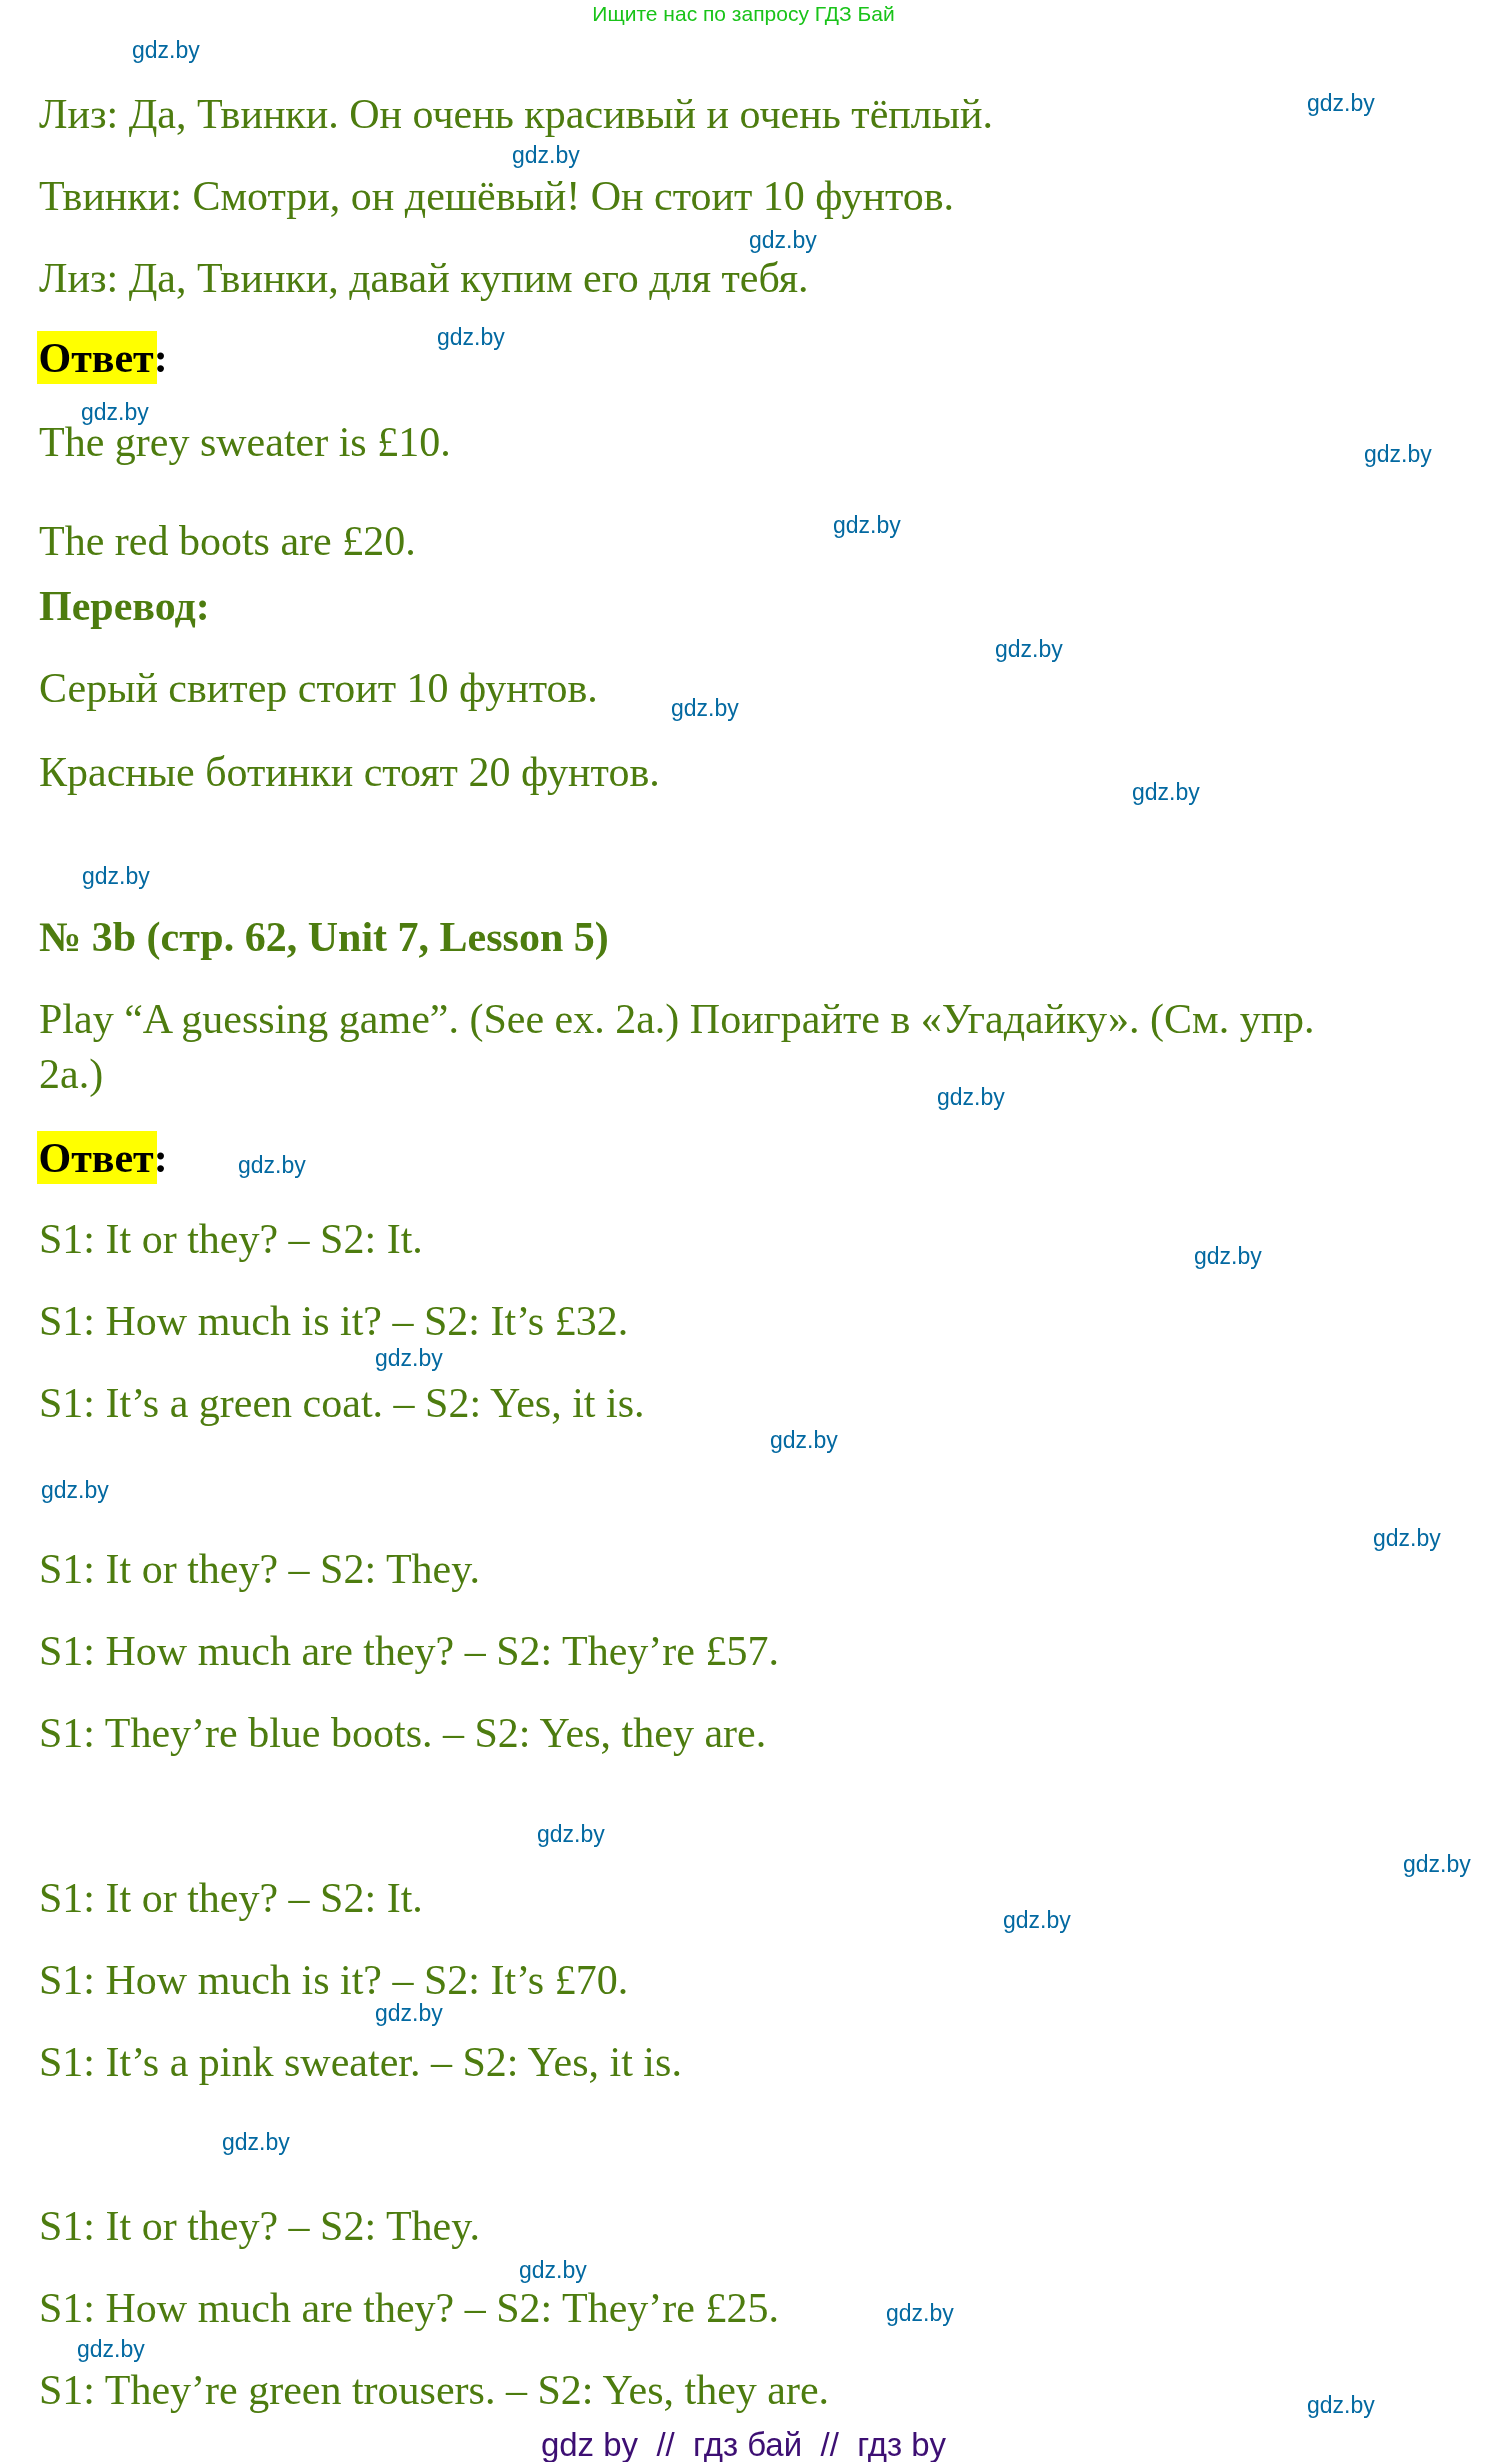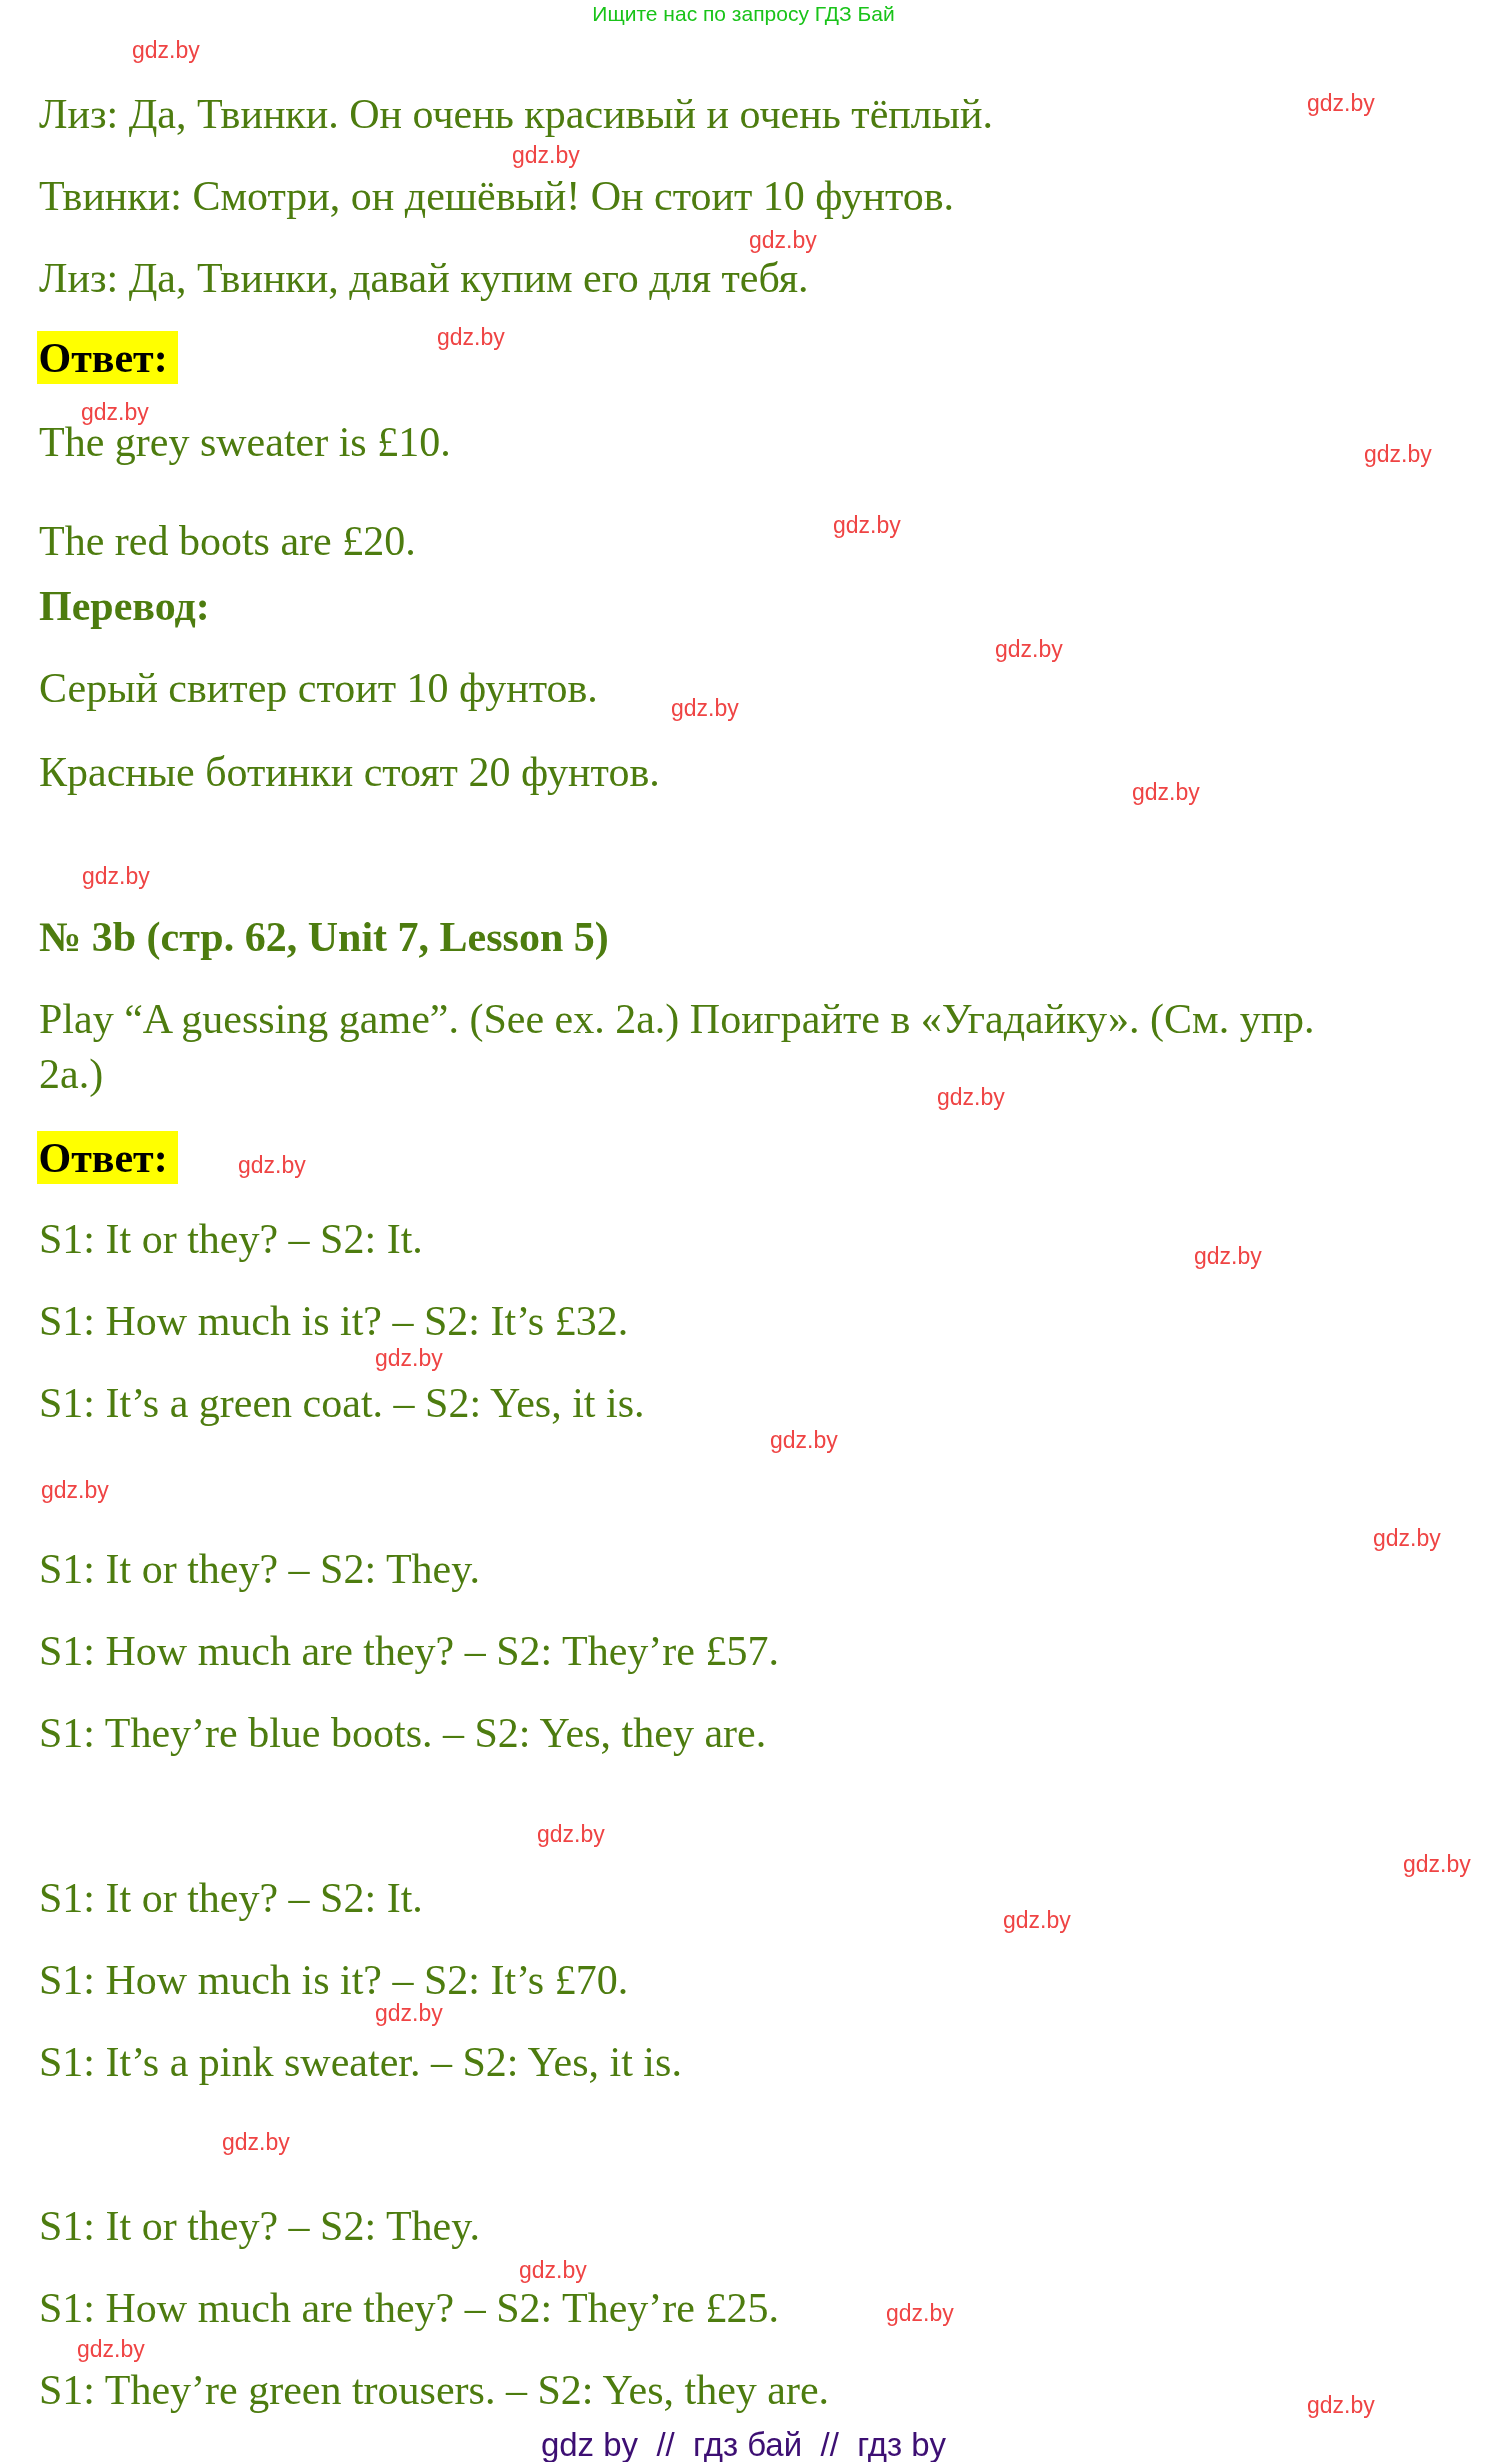--- a/index.html
+++ b/index.html
@@ -4,25 +4,25 @@
 <style>
   html, body { margin:0; padding:0; background:#ffffff; }
   body { width:1487px; height:2462px; position:relative; overflow:hidden; }
   .header { position:absolute; left:0; width:1487px; top:0; height:31px; text-align:center;
     font-family:"Liberation Sans", sans-serif; font-size:21px; line-height:28px; }
   .footer { position:absolute; left:0; width:1487px; top:2429px; height:31px; text-align:center;
     font-family:"Liberation Sans", sans-serif; font-size:33px; line-height:31px; white-space:pre; }
   .line { position:absolute; left:39px; height:54px; line-height:54px; white-space:nowrap;
     font-family:"Liberation Serif", serif; font-size:42px; color:#4d7c0f; }
   .bold { font-weight:bold; }
-  .hl { position:absolute; left:37px; height:53px; width:141px; }
+  .hl { position:absolute; left:37px; height:53px; width:120px; }
   .hl span { position:absolute; left:1.5px; top:0; line-height:54px; font-family:"Liberation Serif", serif;
     font-weight:bold; font-size:42px; color:#000; white-space:nowrap; }
   .wm { position:absolute; font-family:"Liberation Sans", sans-serif; font-size:23px; line-height:26px;
-    color:#ef4444; white-space:nowrap; }
+    color:#0369a1; white-space:nowrap; }
 </style>
 </head>
 <body>
 
 <div class="header" style="color:#19c319">Ищите нас по запросу ГДЗ Бай</div>
 
 <div class="line" style="top:87px">Лиз: Да, Твинки. Он очень красивый и очень тёплый.</div>
 <div class="line" style="top:169px">Твинки: Смотри, он дешёвый! Он стоит 10 фунтов.</div>
 <div class="line" style="top:251px">Лиз: Да, Твинки, давай купим его для тебя.</div>
 

